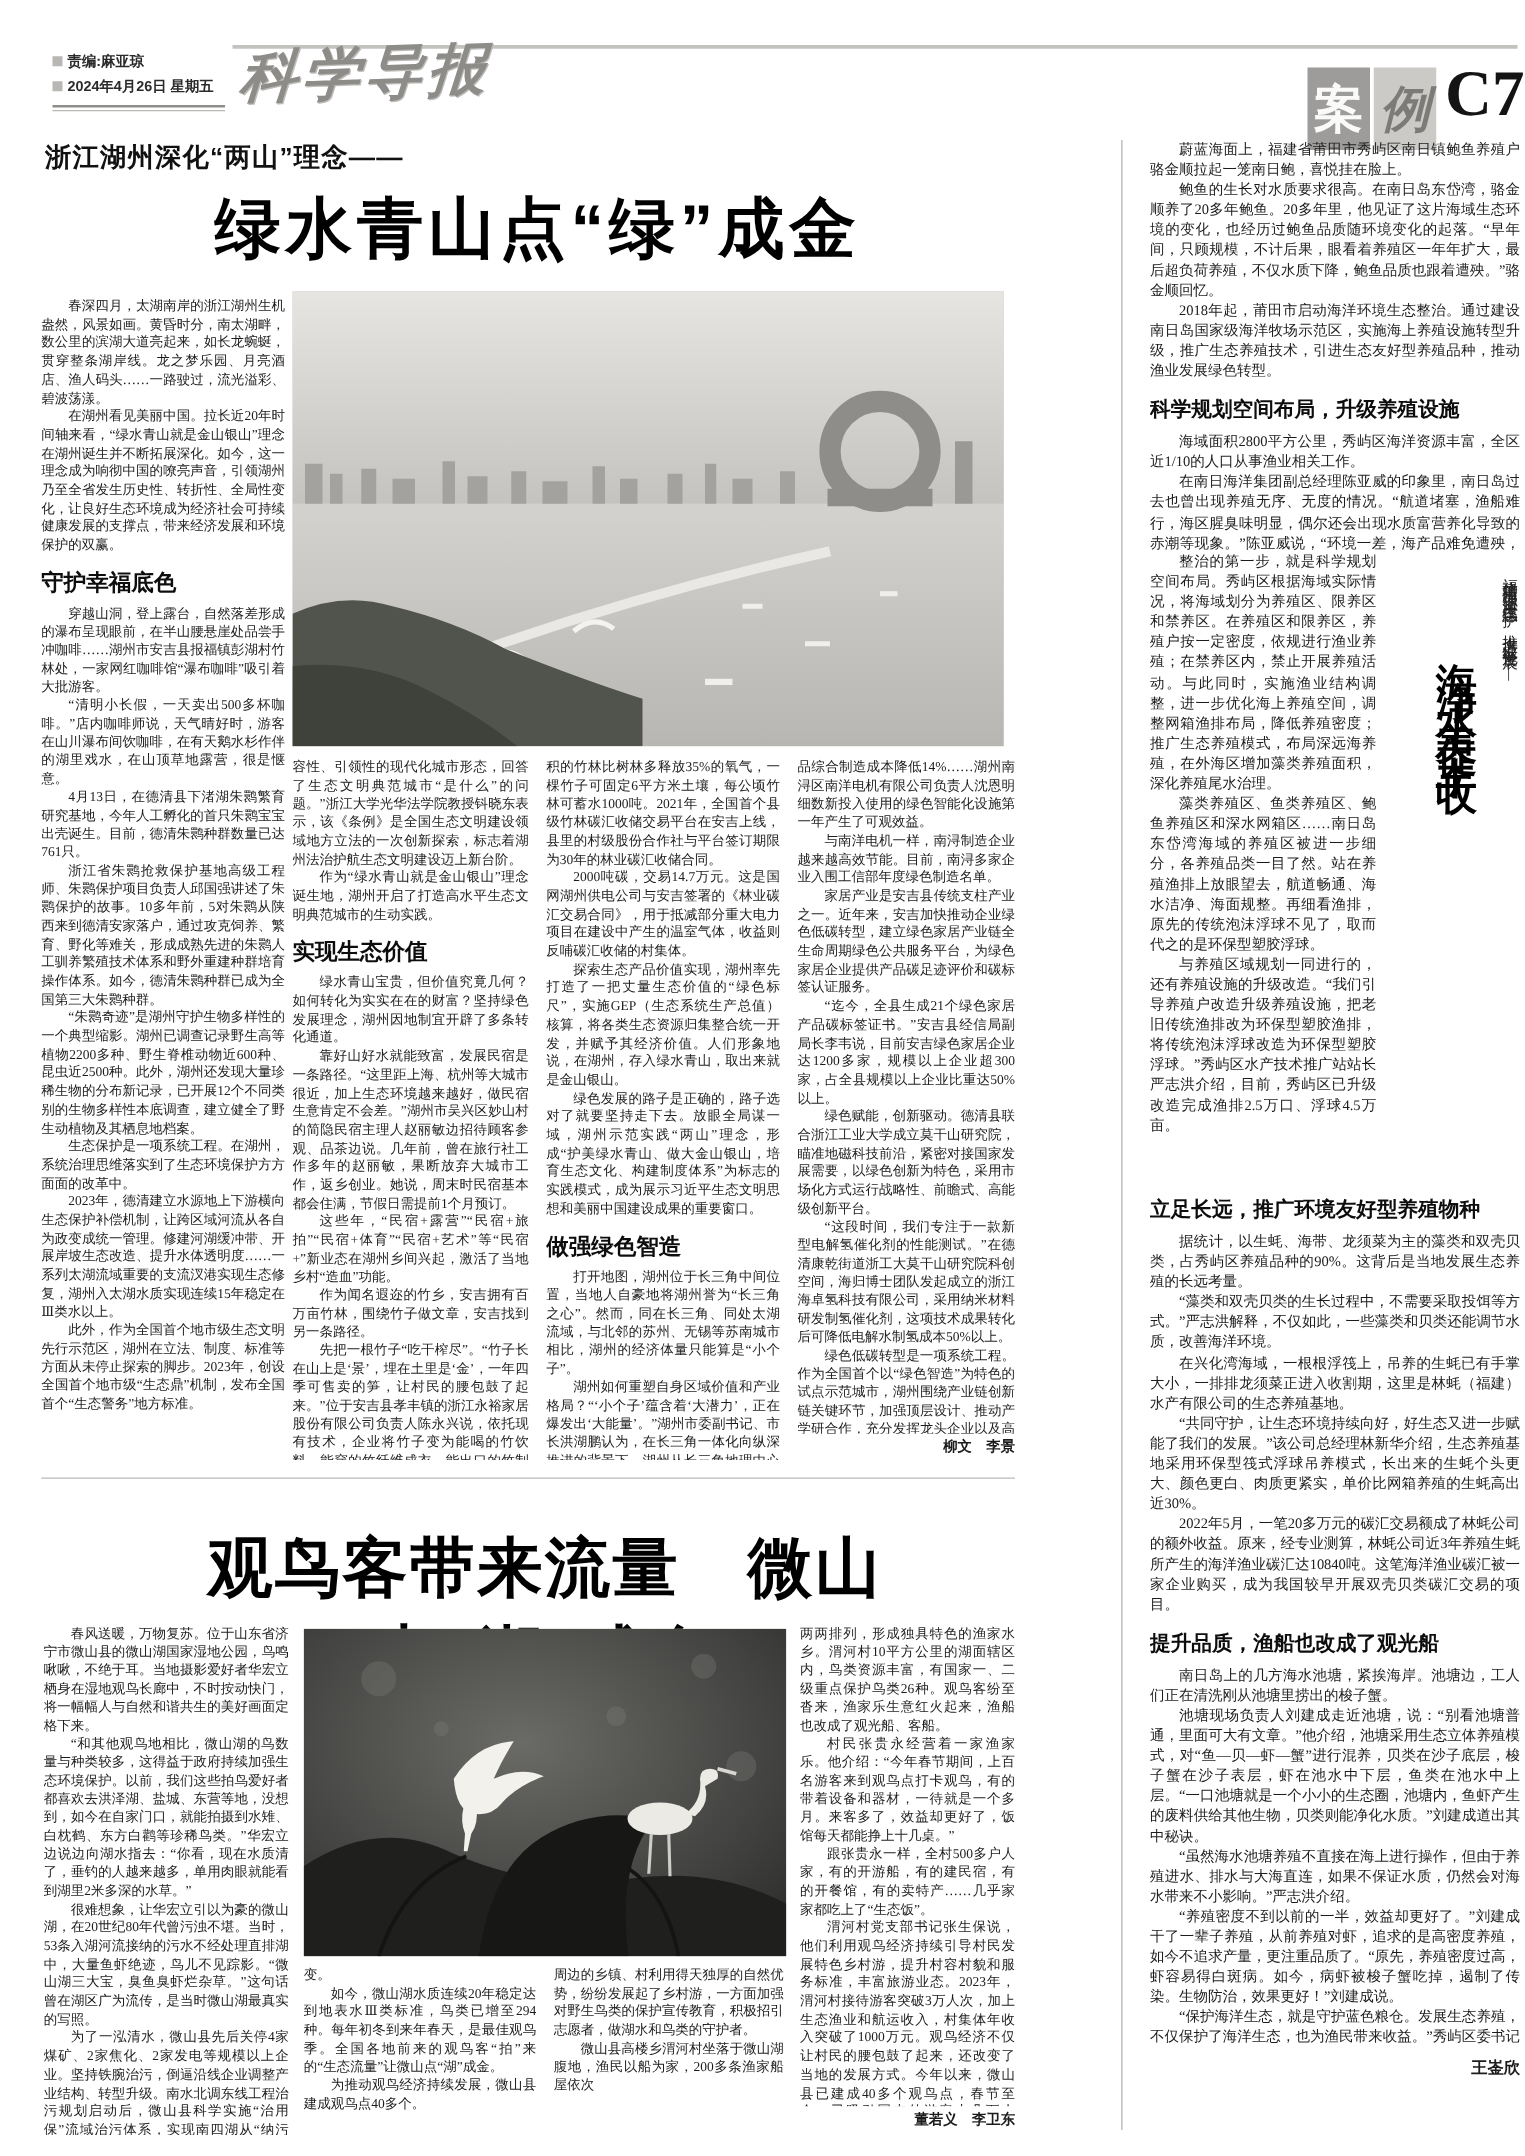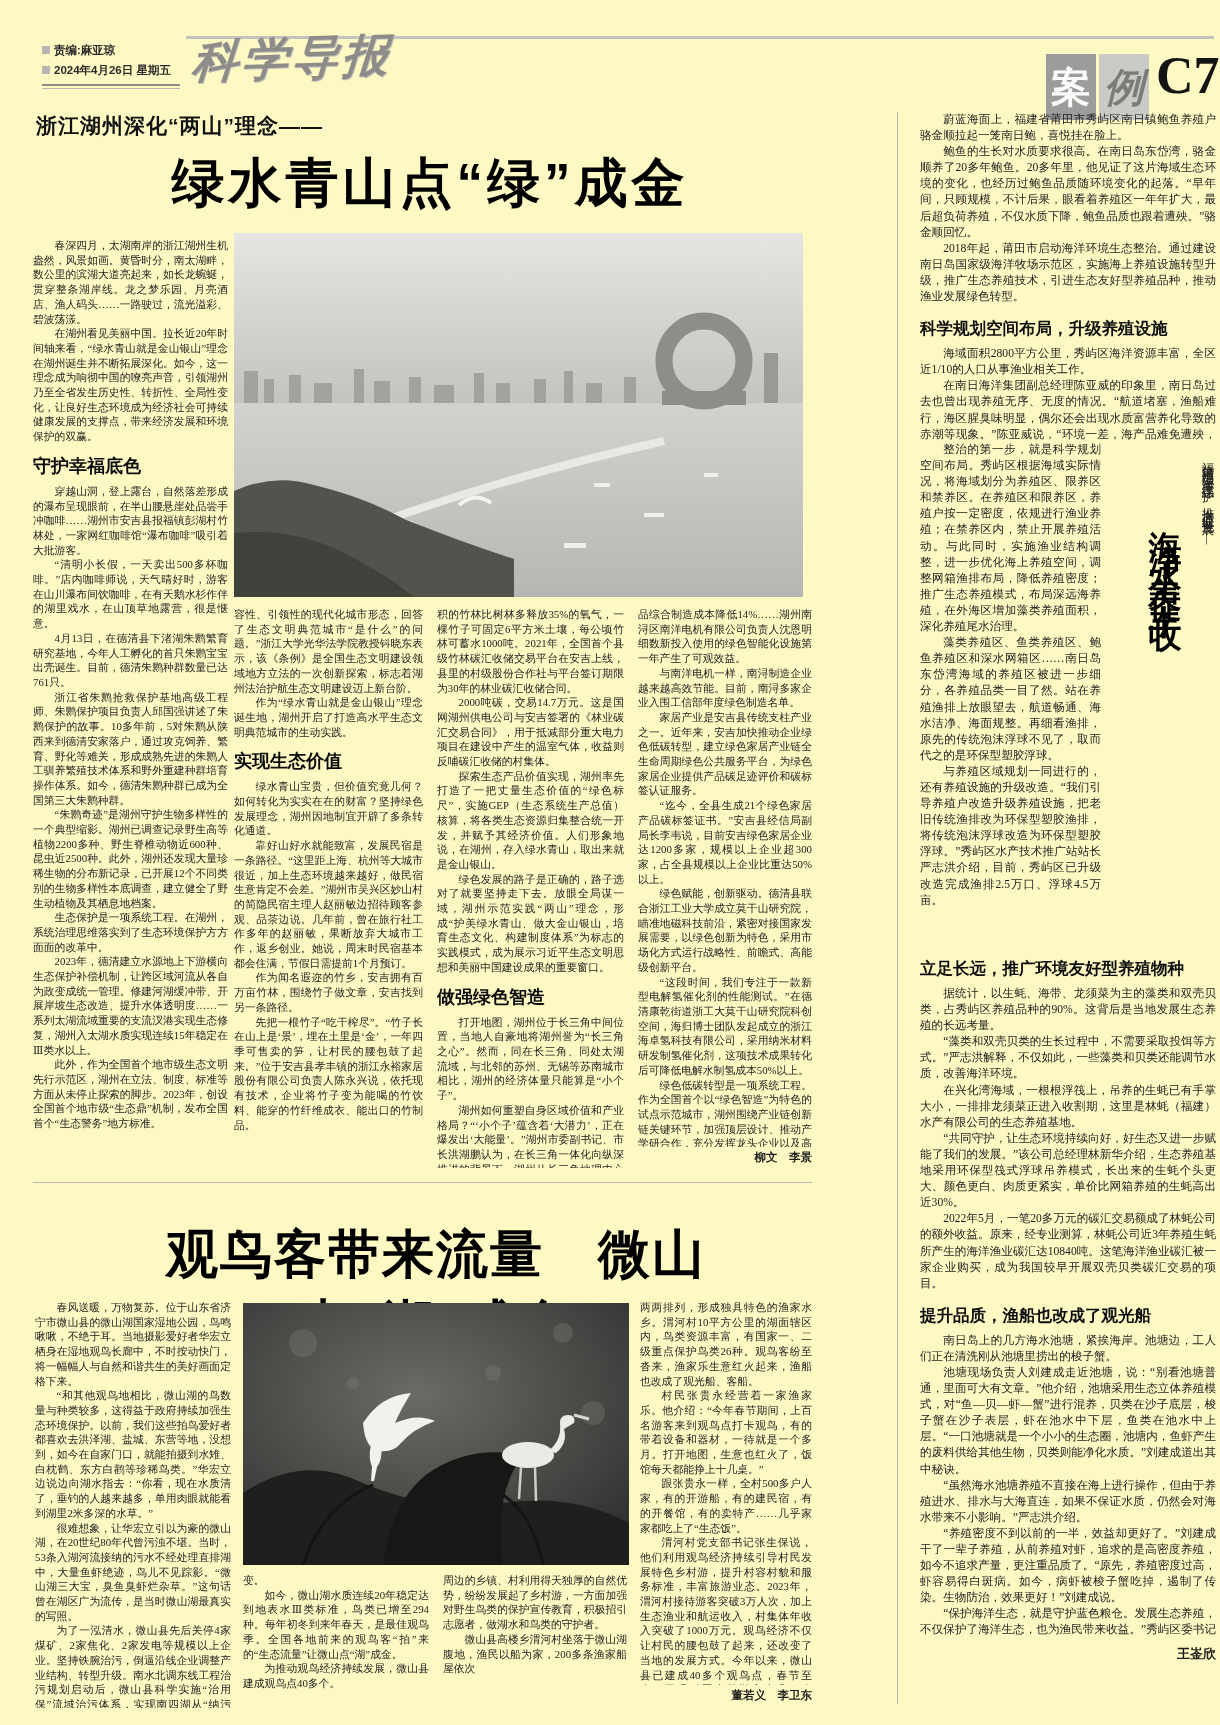--- a/index.html
+++ b/index.html
@@ -1,16 +1,16 @@
 <!DOCTYPE html>
 <html><head>
 <meta charset="utf-8">
 <style>
   html,body{margin:0;padding:0;background:#d8d6d2;}
-  .page{position:relative;width:1220px;height:1725px;background:#fef9c3;margin:0 auto;overflow:hidden;
+  .page{position:relative;width:1220px;height:1725px;background:#ffffff;margin:0 auto;overflow:hidden;
         font-family:"Liberation Serif","DejaVu Serif",serif;color:#1c1c1c;}
   
   .top-rule{position:absolute;left:186px;top:36px;width:1028px;height:3px;background:#c3c2bf;}
   .ed-block{position:absolute;left:42px;top:40px;width:150px;}
   .ed-line{font-family:"Liberation Sans","DejaVu Sans",sans-serif;font-size:11.5px;font-weight:bold;
            color:#2a2a2a;line-height:20px;white-space:nowrap;}
   .sq{display:inline-block;width:8px;height:8px;background:#b8b7b4;margin-right:4px;}
   .ed-rule{margin-top:4px;width:138px;border-top:2px solid #8e8d8a;border-bottom:1px solid #b9b8b5;height:2px;}
   .logo{position:absolute;left:192px;top:28px;font-family:"DejaVu Sans",sans-serif;font-weight:bold;
         font-style:italic;font-size:46px;color:#8d8c89;transform:skewX(-6deg) rotate(-2deg);
@@ -144,20 +144,21 @@
       <p class="para">生态保护是一项系统工程。在湖州，系统治理思维落实到了生态环境保护方方面面的改革中。</p>
       <p class="para">2023年，德清建立水源地上下游横向生态保护补偿机制，让跨区域河流从各自为政变成统一管理。修建河湖缓冲带、开展岸坡生态改造、提升水体透明度……一系列太湖流域重要的支流汊港实现生态修复，湖州入太湖水质实现连续15年稳定在Ⅲ类水以上。</p>
       <p class="para">此外，作为全国首个地市级生态文明先行示范区，湖州在立法、制度、标准等方面从未停止探索的脚步。2023年，创设全国首个地市级“生态鼎”机制，发布全国首个“生态警务”地方标准。</p>
     </div>
   <div class="col b1" style="left:234px;top:607px;width:189px;height:561px;">
       <p class="para noind">容性、引领性的现代化城市形态，回答了生态文明典范城市“是什么”的问题。”浙江大学光华法学院教授钭晓东表示，该《条例》是全国生态文明建设领域地方立法的一次创新探索，标志着湖州法治护航生态文明建设迈上新台阶。</p>
       <p class="para">作为“绿水青山就是金山银山”理念诞生地，湖州开启了打造高水平生态文明典范城市的生动实践。</p>
       <div class="sub">实现生态价值</div>
       <p class="para">绿水青山宝贵，但价值究竟几何？如何转化为实实在在的财富？坚持绿色发展理念，湖州因地制宜开辟了多条转化通道。</p>
       <p class="para">靠好山好水就能致富，发展民宿是一条路径。“这里距上海、杭州等大城市很近，加上生态环境越来越好，做民宿生意肯定不会差。”湖州市吴兴区妙山村的简隐民宿主理人赵丽敏边招待顾客参观、品茶边说。几年前，曾在旅行社工作多年的赵丽敏，果断放弃大城市工作，返乡创业。她说，周末时民宿基本都会住满，节假日需提前1个月预订。</p>
+      <p class="para">这些年，“民宿+露营”“民宿+旅拍”“民宿+体育”“民宿+艺术”等“民宿+”新业态在湖州乡间兴起，激活了当地乡村“造血”功能。</p>
       <p class="para">作为闻名遐迩的竹乡，安吉拥有百万亩竹林，围绕竹子做文章，安吉找到另一条路径。</p>
       <p class="para">先把一根竹子“吃干榨尽”。“竹子长在山上是‘景’，埋在土里是‘金’，一年四季可售卖的笋，让村民的腰包鼓了起来。”位于安吉县孝丰镇的浙江永裕家居股份有限公司负责人陈永兴说，依托现有技术，企业将竹子变为能喝的竹饮料、能穿的竹纤维成衣、能出口的竹制品。</p>
     </div>
   <div class="col b1" style="left:437px;top:607px;width:187px;height:561px;">
       <p class="para noind">积的竹林比树林多释放35%的氧气，一棵竹子可固定6平方米土壤，每公顷竹林可蓄水1000吨。2021年，全国首个县级竹林碳汇收储交易平台在安吉上线，县里的村级股份合作社与平台签订期限为30年的林业碳汇收储合同。</p>
       <p class="para">2000吨碳，交易14.7万元。这是国网湖州供电公司与安吉签署的《林业碳汇交易合同》，用于抵减部分重大电力项目在建设中产生的温室气体，收益则反哺碳汇收储的村集体。</p>
       <p class="para">探索生态产品价值实现，湖州率先打造了一把丈量生态价值的“绿色标尺”，实施GEP（生态系统生产总值）核算，将各类生态资源归集整合统一开发，并赋予其经济价值。人们形象地说，在湖州，存入绿水青山，取出来就是金山银山。</p>
       <p class="para">绿色发展的路子是正确的，路子选对了就要坚持走下去。放眼全局谋一域，湖州示范实践“两山”理念，形成“护美绿水青山、做大金山银山，培育生态文化、构建制度体系”为标志的实践模式，成为展示习近平生态文明思想和美丽中国建设成果的重要窗口。</p>
       <div class="sub">做强绿色智造</div>
       <p class="para">打开地图，湖州位于长三角中间位置，当地人自豪地将湖州誉为“长三角之心”。然而，同在长三角、同处太湖流域，与北邻的苏州、无锡等苏南城市相比，湖州的经济体量只能算是“小个子”。</p>
@@ -266,19 +267,19 @@
       <p class="para noind">变。</p>
       <p class="para">如今，微山湖水质连续20年稳定达到地表水Ⅲ类标准，鸟类已增至294种。每年初冬到来年春天，是最佳观鸟季。全国各地前来的观鸟客“拍”来的“生态流量”让微山点“湖”成金。</p>
       <p class="para">为推动观鸟经济持续发展，微山县建成观鸟点40多个。</p>
     </div>
   <div class="col b3" style="left:443px;top:1573px;width:184px;height:135px;">
       <p class="para noind">周边的乡镇、村利用得天独厚的自然优势，纷纷发展起了乡村游，一方面加强对野生鸟类的保护宣传教育，积极招引志愿者，做湖水和鸟类的守护者。</p>
       <p class="para">微山县高楼乡渭河村坐落于微山湖腹地，渔民以船为家，200多条渔家船屋依次</p>
     </div>
   <div class="col b3" style="left:640px;top:1300px;width:172px;height:385px;">
       <p class="para noind">两两排列，形成独具特色的渔家水乡。渭河村10平方公里的湖面辖区内，鸟类资源丰富，有国家一、二级重点保护鸟类26种。观鸟客纷至沓来，渔家乐生意红火起来，渔船也改成了观光船、客船。</p>
-      <p class="para">村民张贵永经营着一家渔家乐。他介绍：“今年春节期间，上百名游客来到观鸟点打卡观鸟，有的带着设备和器材，一待就是一个多月。打开地图，生意也红火了，饭馆每天都能挣上十几桌。”</p>
+      <p class="para">村民张贵永经营着一家渔家乐。他介绍：“今年春节期间，上百名游客来到观鸟点打卡观鸟，有的带着设备和器材，一待就是一个多月。来客多了，效益却更好了，饭馆每天都能挣上十几桌。”</p>
       <p class="para">跟张贵永一样，全村500多户人家，有的开游船，有的建民宿，有的开餐馆，有的卖特产……几乎家家都吃上了“生态饭”。</p>
       <p class="para">渭河村党支部书记张生保说，他们利用观鸟经济持续引导村民发展特色乡村游，提升村容村貌和服务标准，丰富旅游业态。2023年，渭河村接待游客突破3万人次，加上生态渔业和航运收入，村集体年收入突破了1000万元。观鸟经济不仅让村民的腰包鼓了起来，还改变了当地的发展方式。今年以来，微山县已建成40多个观鸟点，春节至今，已吸引国内外游客十几万人次，实现旅游综合收入近2000万元。</p>
     </div>
   <div class="byline" style="left:640px;top:1688px;width:172px;font-size:11.5px;">董若义　李卫东</div>
 
 </div>
 
 </body></html>

